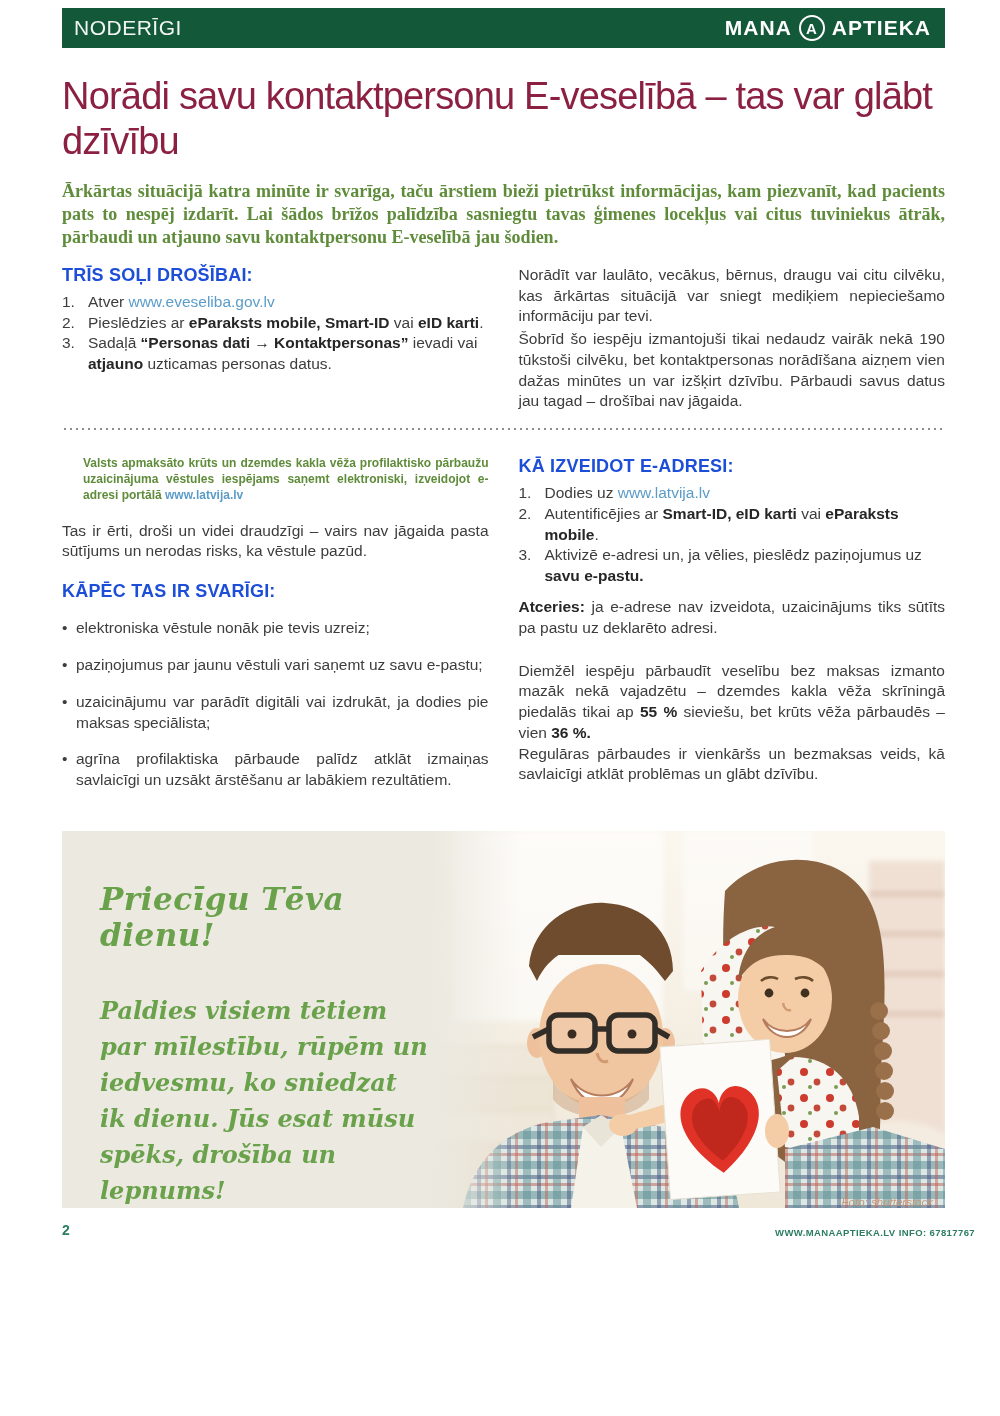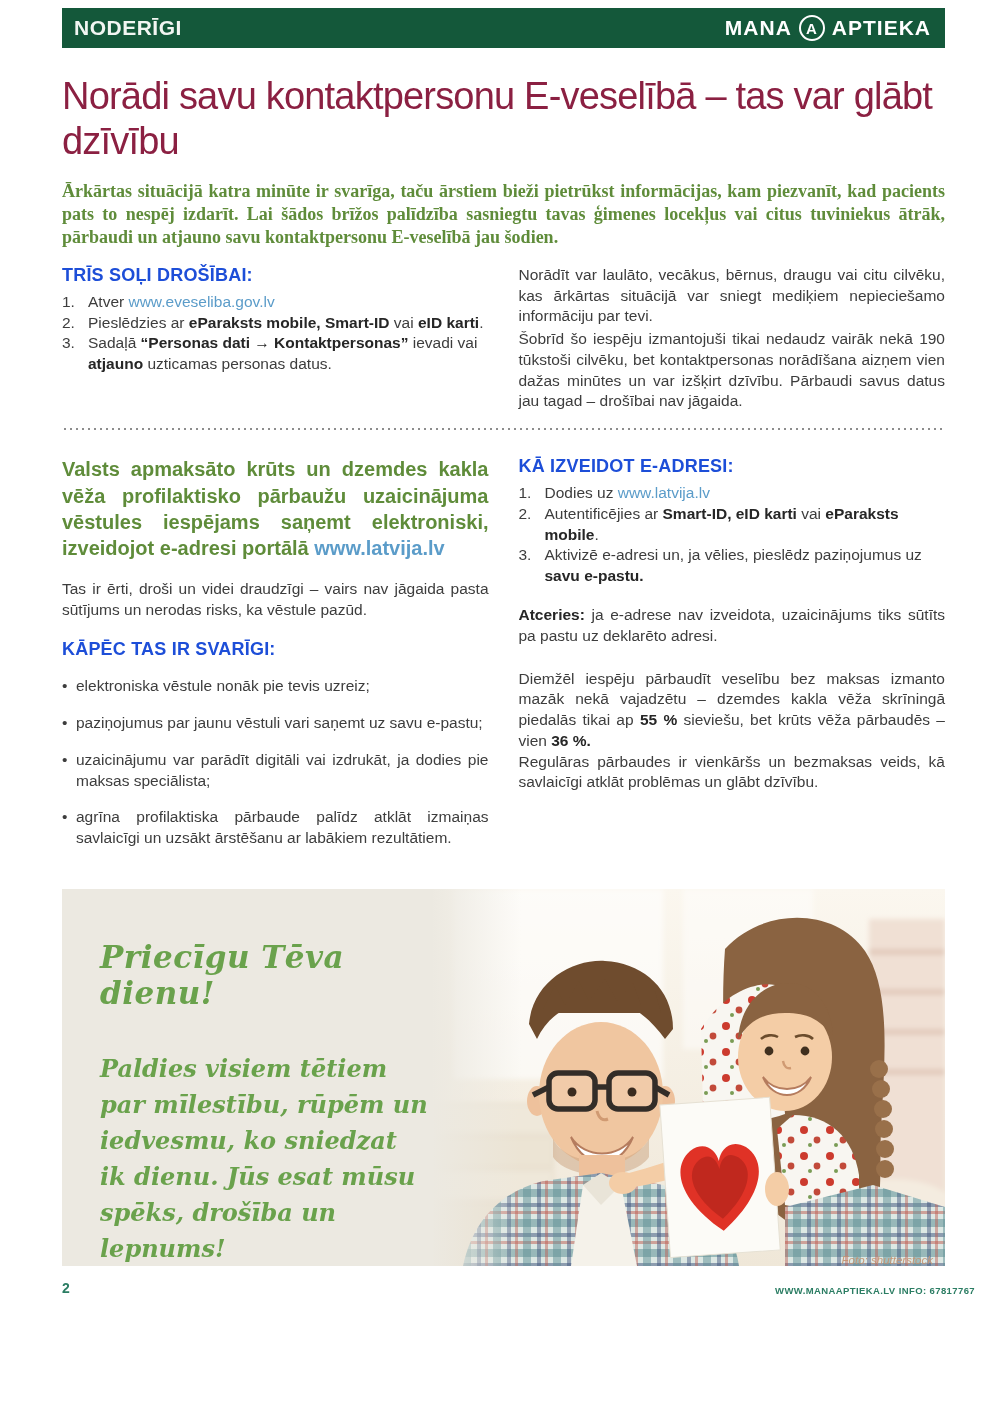--- a/index.html
+++ b/index.html
@@ -4,21 +4,21 @@
 <style>
   * { margin:0; padding:0; box-sizing:border-box; }
   html,body { width:1000px; height:1416px; background:#ffffff; overflow:hidden;
               font-family:"Liberation Sans", sans-serif; }
   .page { width:1000px; height:1416px; position:relative; padding-top:8px; }
   .content { margin:0 55px 0 62px; }
 
   
   .header-bar { height:40px; background:#14583a; display:flex; align-items:center;
                 justify-content:space-between; padding:0 14px 0 12px; }
-  .header-section { color:#f2f6f2; font-size:21px; font-weight:bold; letter-spacing:.5px; }
+  .header-section { color:#f2f6f2; font-size:21px; font-weight:normal; letter-spacing:.5px; }
   .brand { display:flex; align-items:center; gap:7px; color:#ffffff; font-size:21px;
            font-weight:bold; letter-spacing:1px; }
   .brand-logo { width:26px; height:26px; border:2px solid #fff; border-radius:50%;
                 display:flex; align-items:center; justify-content:center;
                 font-size:15px; font-weight:bold; color:#fff; }
 
   
   .art-title { color:#8b2042; font-size:38px; line-height:1.18; font-weight:400;
                letter-spacing:-.8px; }
   .t1 { margin-top:26px; }
@@ -40,29 +40,29 @@
   .steps .stx { flex:1; }
   .b { font-weight:bold; color:#262626; }
   .link { color:#5b9cc9; }
   .para + .para { margin-top:2px; }
 
   
   .dotted { height:4px; margin:14px 0 6px 0;
             background-image:radial-gradient(circle, #8d8d8d 1.1px, transparent 1.5px);
             background-size:6px 4px; background-repeat:repeat-x; background-position:0 1px; }
 
-  .lead-green { color:#5f8c3a; font-weight:bold; font-size:20px; line-height:1.32;
-                text-align:justify; }
+  .lead-green { color:#5f8c3a; font-weight:bold; font-size:12px; line-height:1.32;
+                text-align:justify;margin-left:21px; }
   .mt18 { margin-top:17px; }
   .mt20 { margin-top:19px; }
   .bullets { list-style:none; }
   .bullets li { position:relative; padding-left:14px; color:#3d3d3d; font-size:15.5px;
                 line-height:1.34; text-align:justify;margin-top:16px; }
   .bullets li::before { content:"•"; position:absolute; left:0; top:0; color:#3d3d3d; }
-  .note { margin-top:18px; }
+  .note { margin-top:10px; }
   .stats { margin-top:22px; }
 
   
   .card { margin:40px 55px 0 62px; height:377px; background:#ece9e1; position:relative;
           overflow:hidden; }
   .card-text { position:absolute; left:38px; top:50px; width:360px; z-index:3; }
   .card-title { font-family:"DejaVu Serif", serif; font-style:italic; font-weight:bold;
                 color:#6aa24c; font-size:31px; letter-spacing:.5px; }
   .card-msg { font-family:"DejaVu Serif", serif; font-style:italic; font-weight:bold;
               color:#6aa24c; font-size:24px; line-height:1.5; margin-top:40px; width:330px; }

